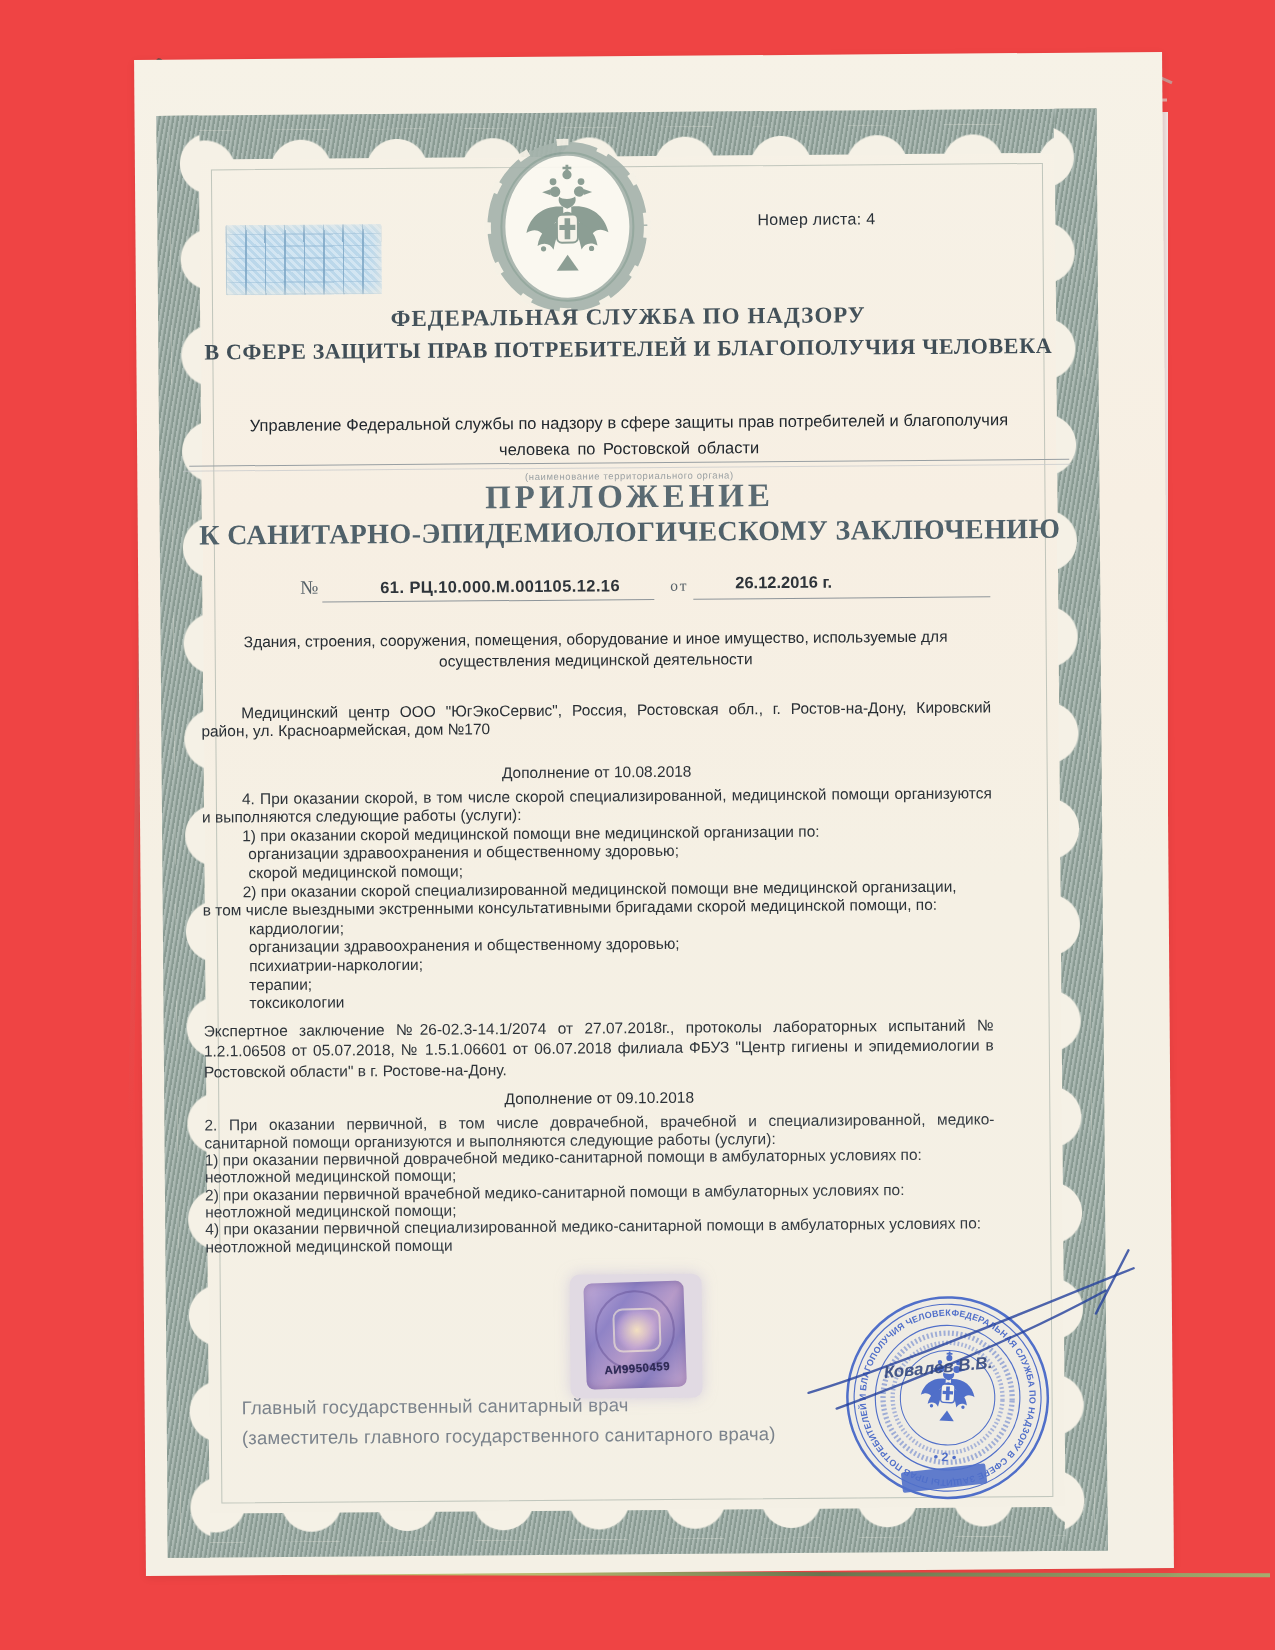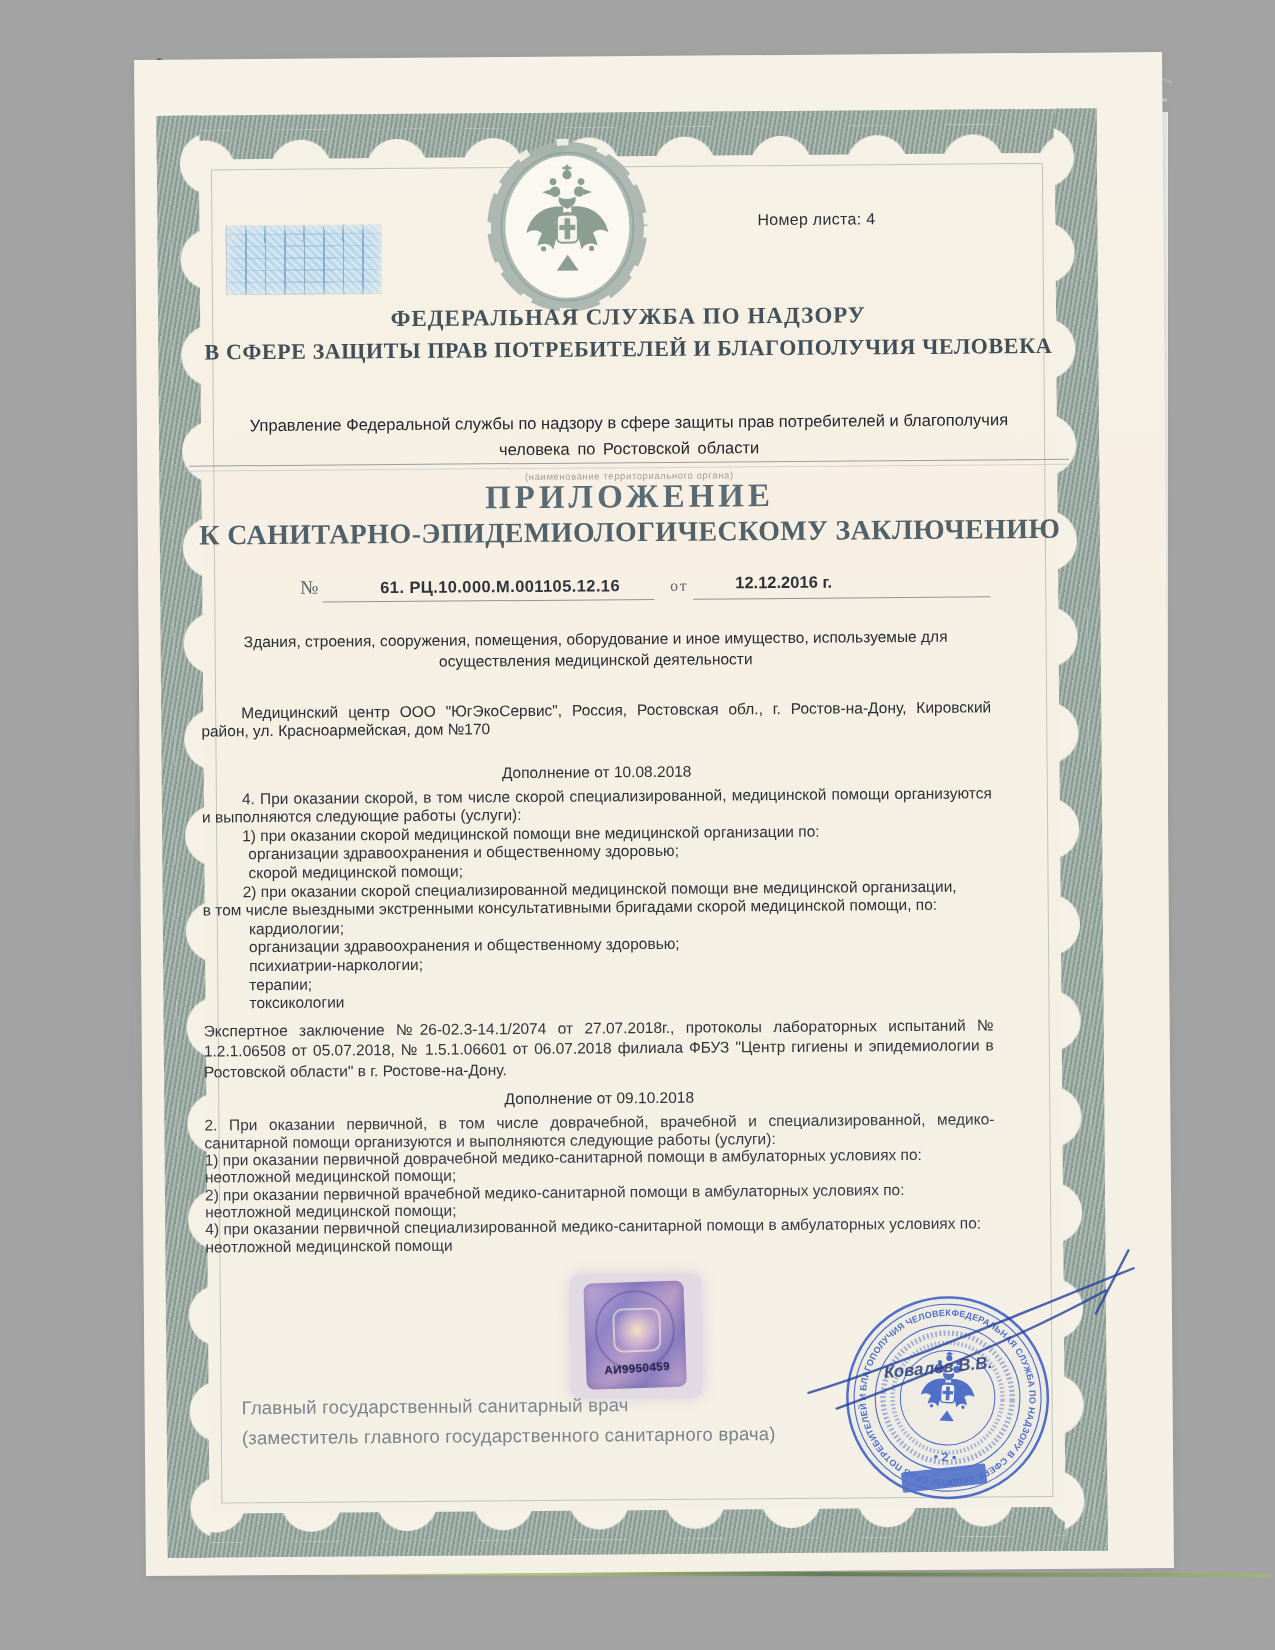--- a/index.html
+++ b/index.html
@@ -1,17 +1,17 @@
 <!DOCTYPE html>
 <html><head>
 <meta charset="utf-8">
 <style>
   html,body{margin:0;padding:0;background:#ffffff;}
   body{font-family:"Liberation Sans","DejaVu Sans",sans-serif;}
-  .screen{position:relative;width:1275px;height:1650px;background:#a3a3a3;overflow:hidden;margin:0 auto;}
+  .screen{position:relative;width:1275px;height:1650px;background:#ef4444;overflow:hidden;margin:0 auto;}
 
   
   .art{position:absolute;}
   .art-top1{left:158px;top:76px;width:1000px;height:2px;background:#b3b1aa;transform:rotate(-.35deg);opacity:.8;border-radius:2px;}
   .art-top2{left:152px;top:102px;width:1015px;height:3px;background:linear-gradient(90deg,#c9c6bf,#d8d5ce);transform:rotate(-.4deg);opacity:.7;}
   .art-blob1{left:146px;top:58px;width:16px;height:62px;background:#3f3f3b;transform:rotate(14deg);border-radius:40% 60% 50% 50%;opacity:.85;}
   .art-blob2{left:150px;top:114px;width:8px;height:26px;background:#55554f;transform:rotate(10deg);opacity:.55;border-radius:50%;}
   .art-left-edge{left:149px;top:120px;width:5px;height:1010px;background:linear-gradient(180deg,rgba(90,90,84,.55),rgba(140,140,132,.25) 60%,rgba(0,0,0,0));transform:rotate(1.2deg);transform-origin:top center;}
   .art-tr{left:1128px;top:72px;width:46px;height:3px;background:#b7b5af;transform:rotate(24deg);opacity:.7;}
   .right-shade{left:1106px;top:112px;width:62px;height:1448px;background:linear-gradient(90deg,rgba(223,221,215,0),rgba(186,185,181,.5) 55%,rgba(240,240,238,.95));}
@@ -184,21 +184,21 @@
       <div class="dept-caption">(наименование территориального органа)</div>
 
       <div class="hdr apx-1">ПРИЛОЖЕНИЕ</div>
       <div class="hdr apx-2">К САНИТАРНО-ЭПИДЕМИОЛОГИЧЕСКОМУ ЗАКЛЮЧЕНИЮ</div>
 
       <div class="content">
         <div class="num-row">
           <span class="nsign">№</span>
           <span class="nval">61. РЦ.10.000.М.001105.12.16</span>
           <span class="nfrom">от</span>
-          <span class="ndate">12.12.2016 г.</span>
+          <span class="ndate">26.12.2016 г.</span>
           <span class="nline nline1"></span>
           <span class="nline nline2"></span>
         </div>
 
         <p class="subject">Здания, строения, сооружения, помещения, оборудование и иное имущество, используемые для осуществления медицинской деятельности</p>
         <p class="org">Медицинский центр ООО "ЮгЭкоСервис", Россия, Ростовская обл., г. Ростов-на-Дону, Кировский район, ул. Красноармейская, дом №170</p>
 
         <p class="supp-title t1">Дополнение от 10.08.2018</p>
         <p class="jp s4 ind p1">4. При оказании скорой, в том числе скорой специализированной, медицинской помощи организуются и выполняются следующие работы (услуги):</p>
         <p class="jp s4 ind">1) при оказании скорой медицинской помощи вне медицинской организации по:</p>

